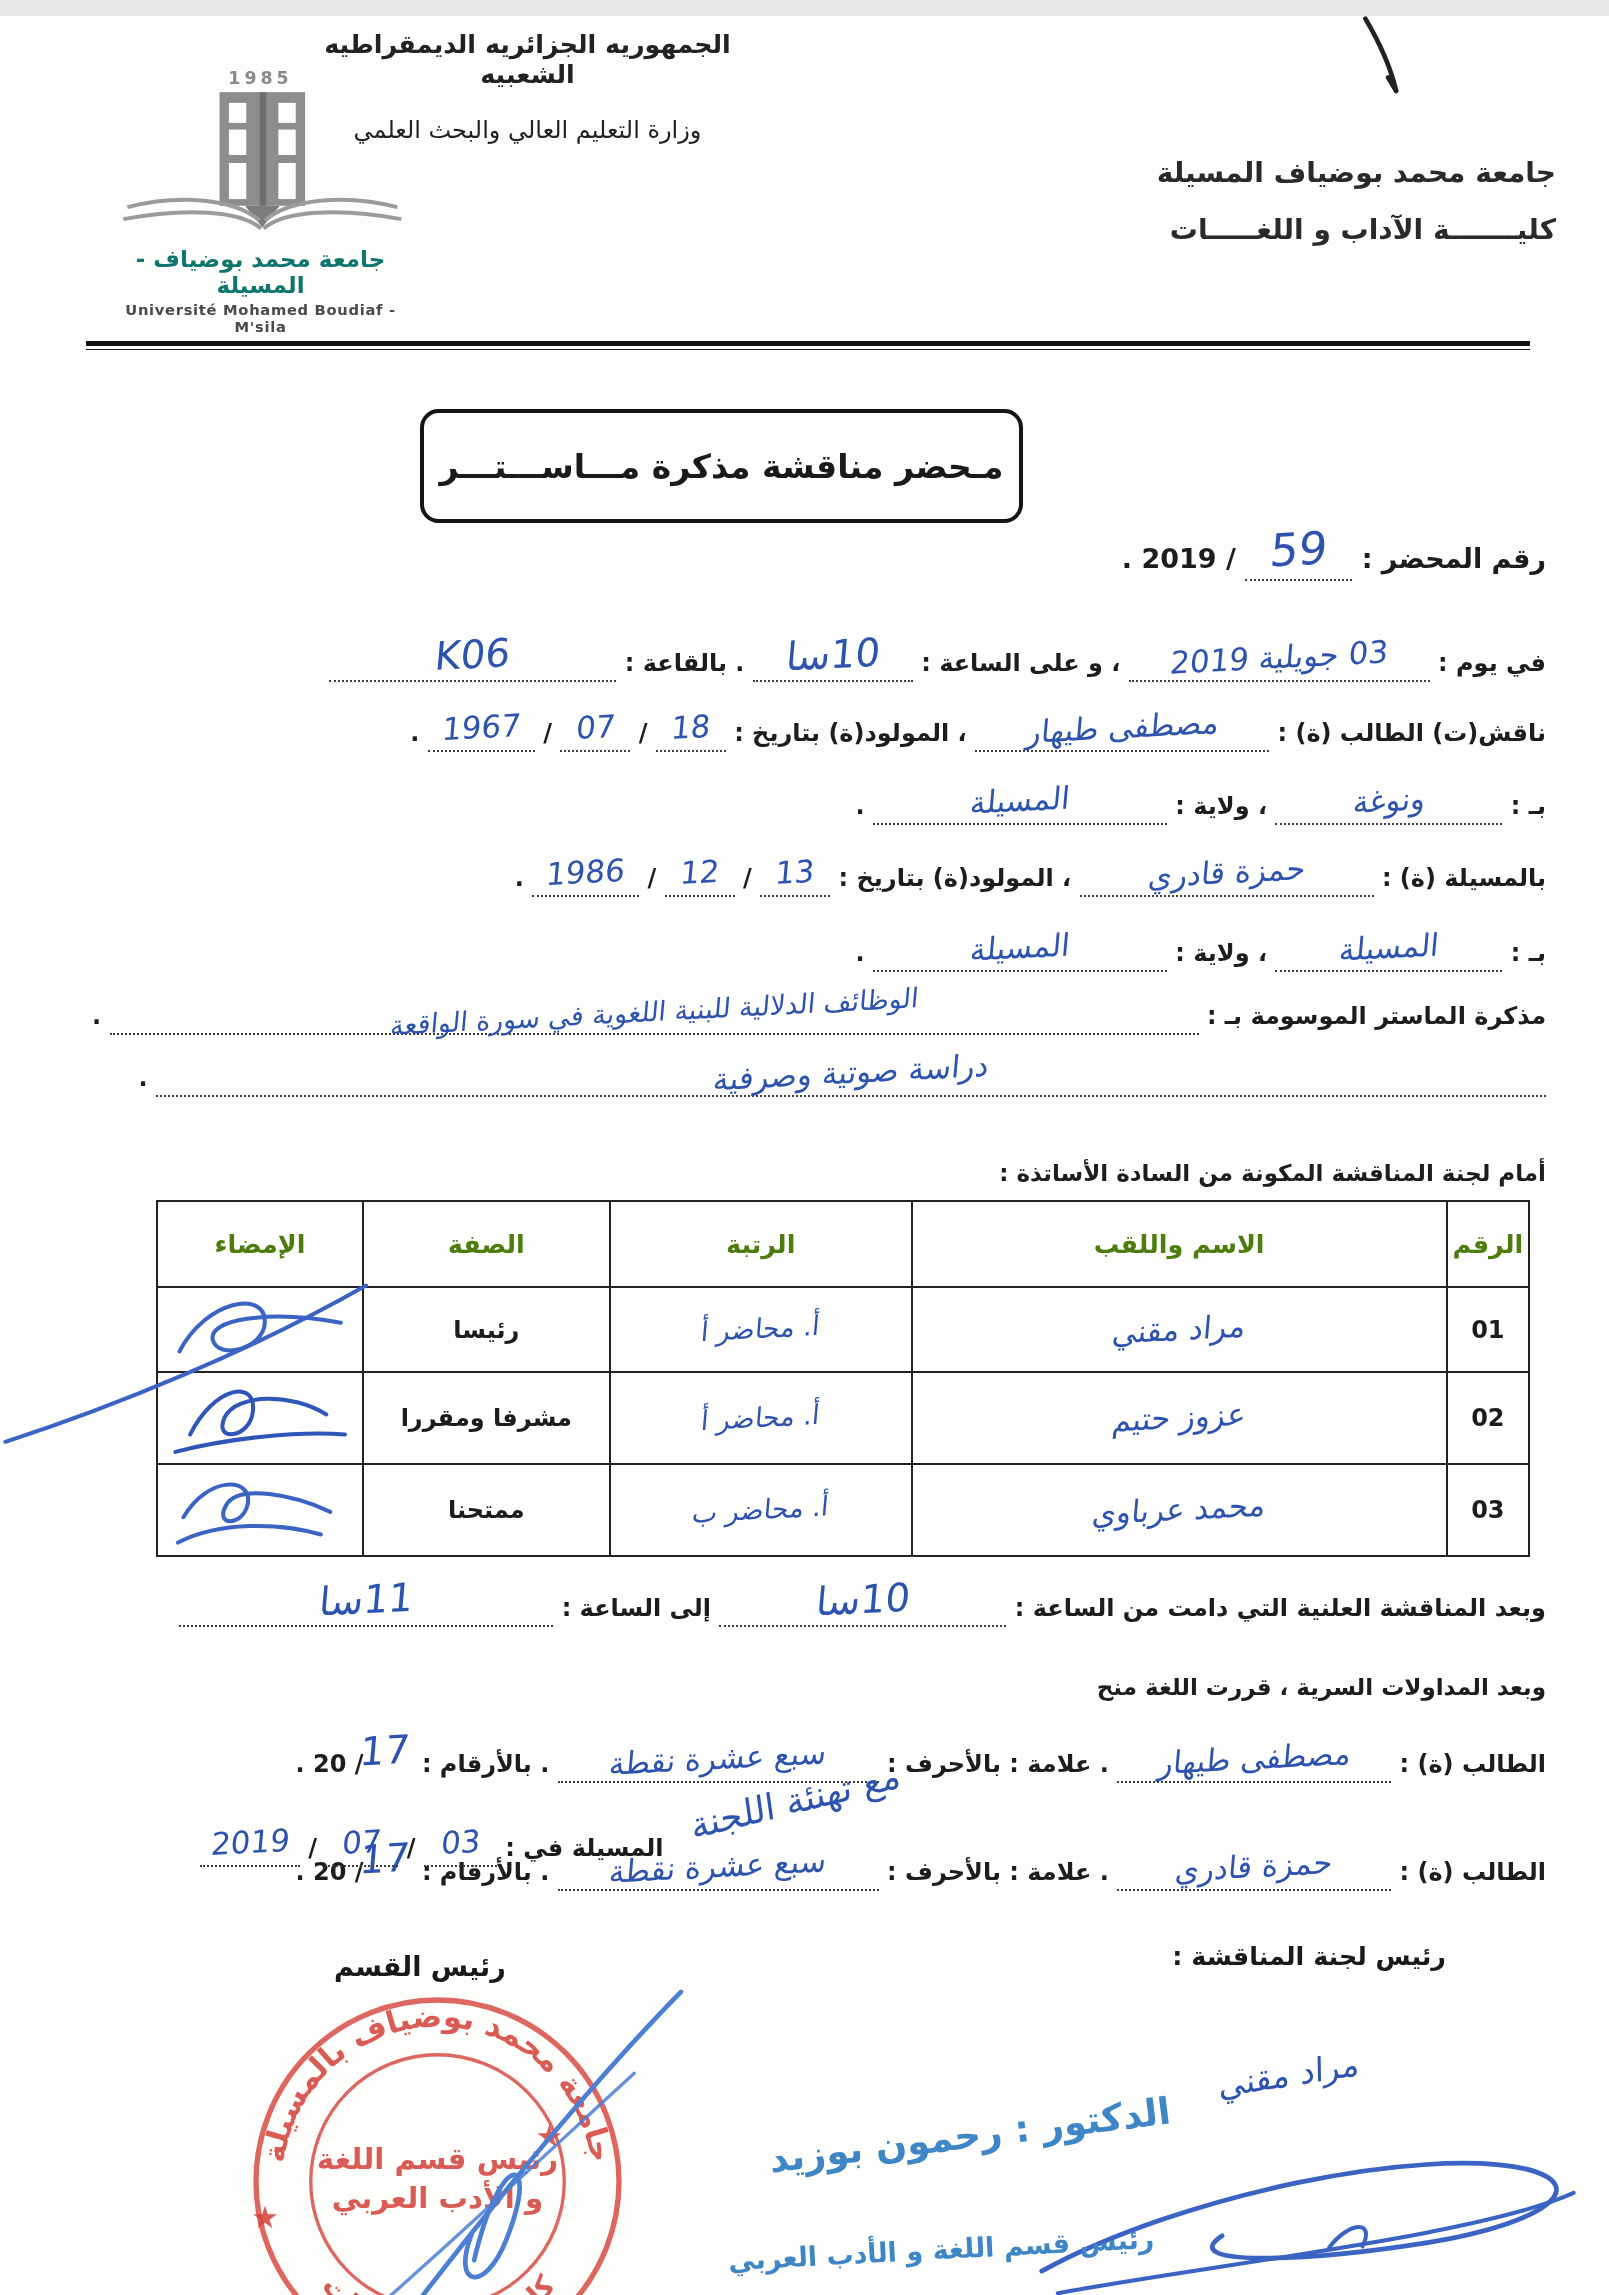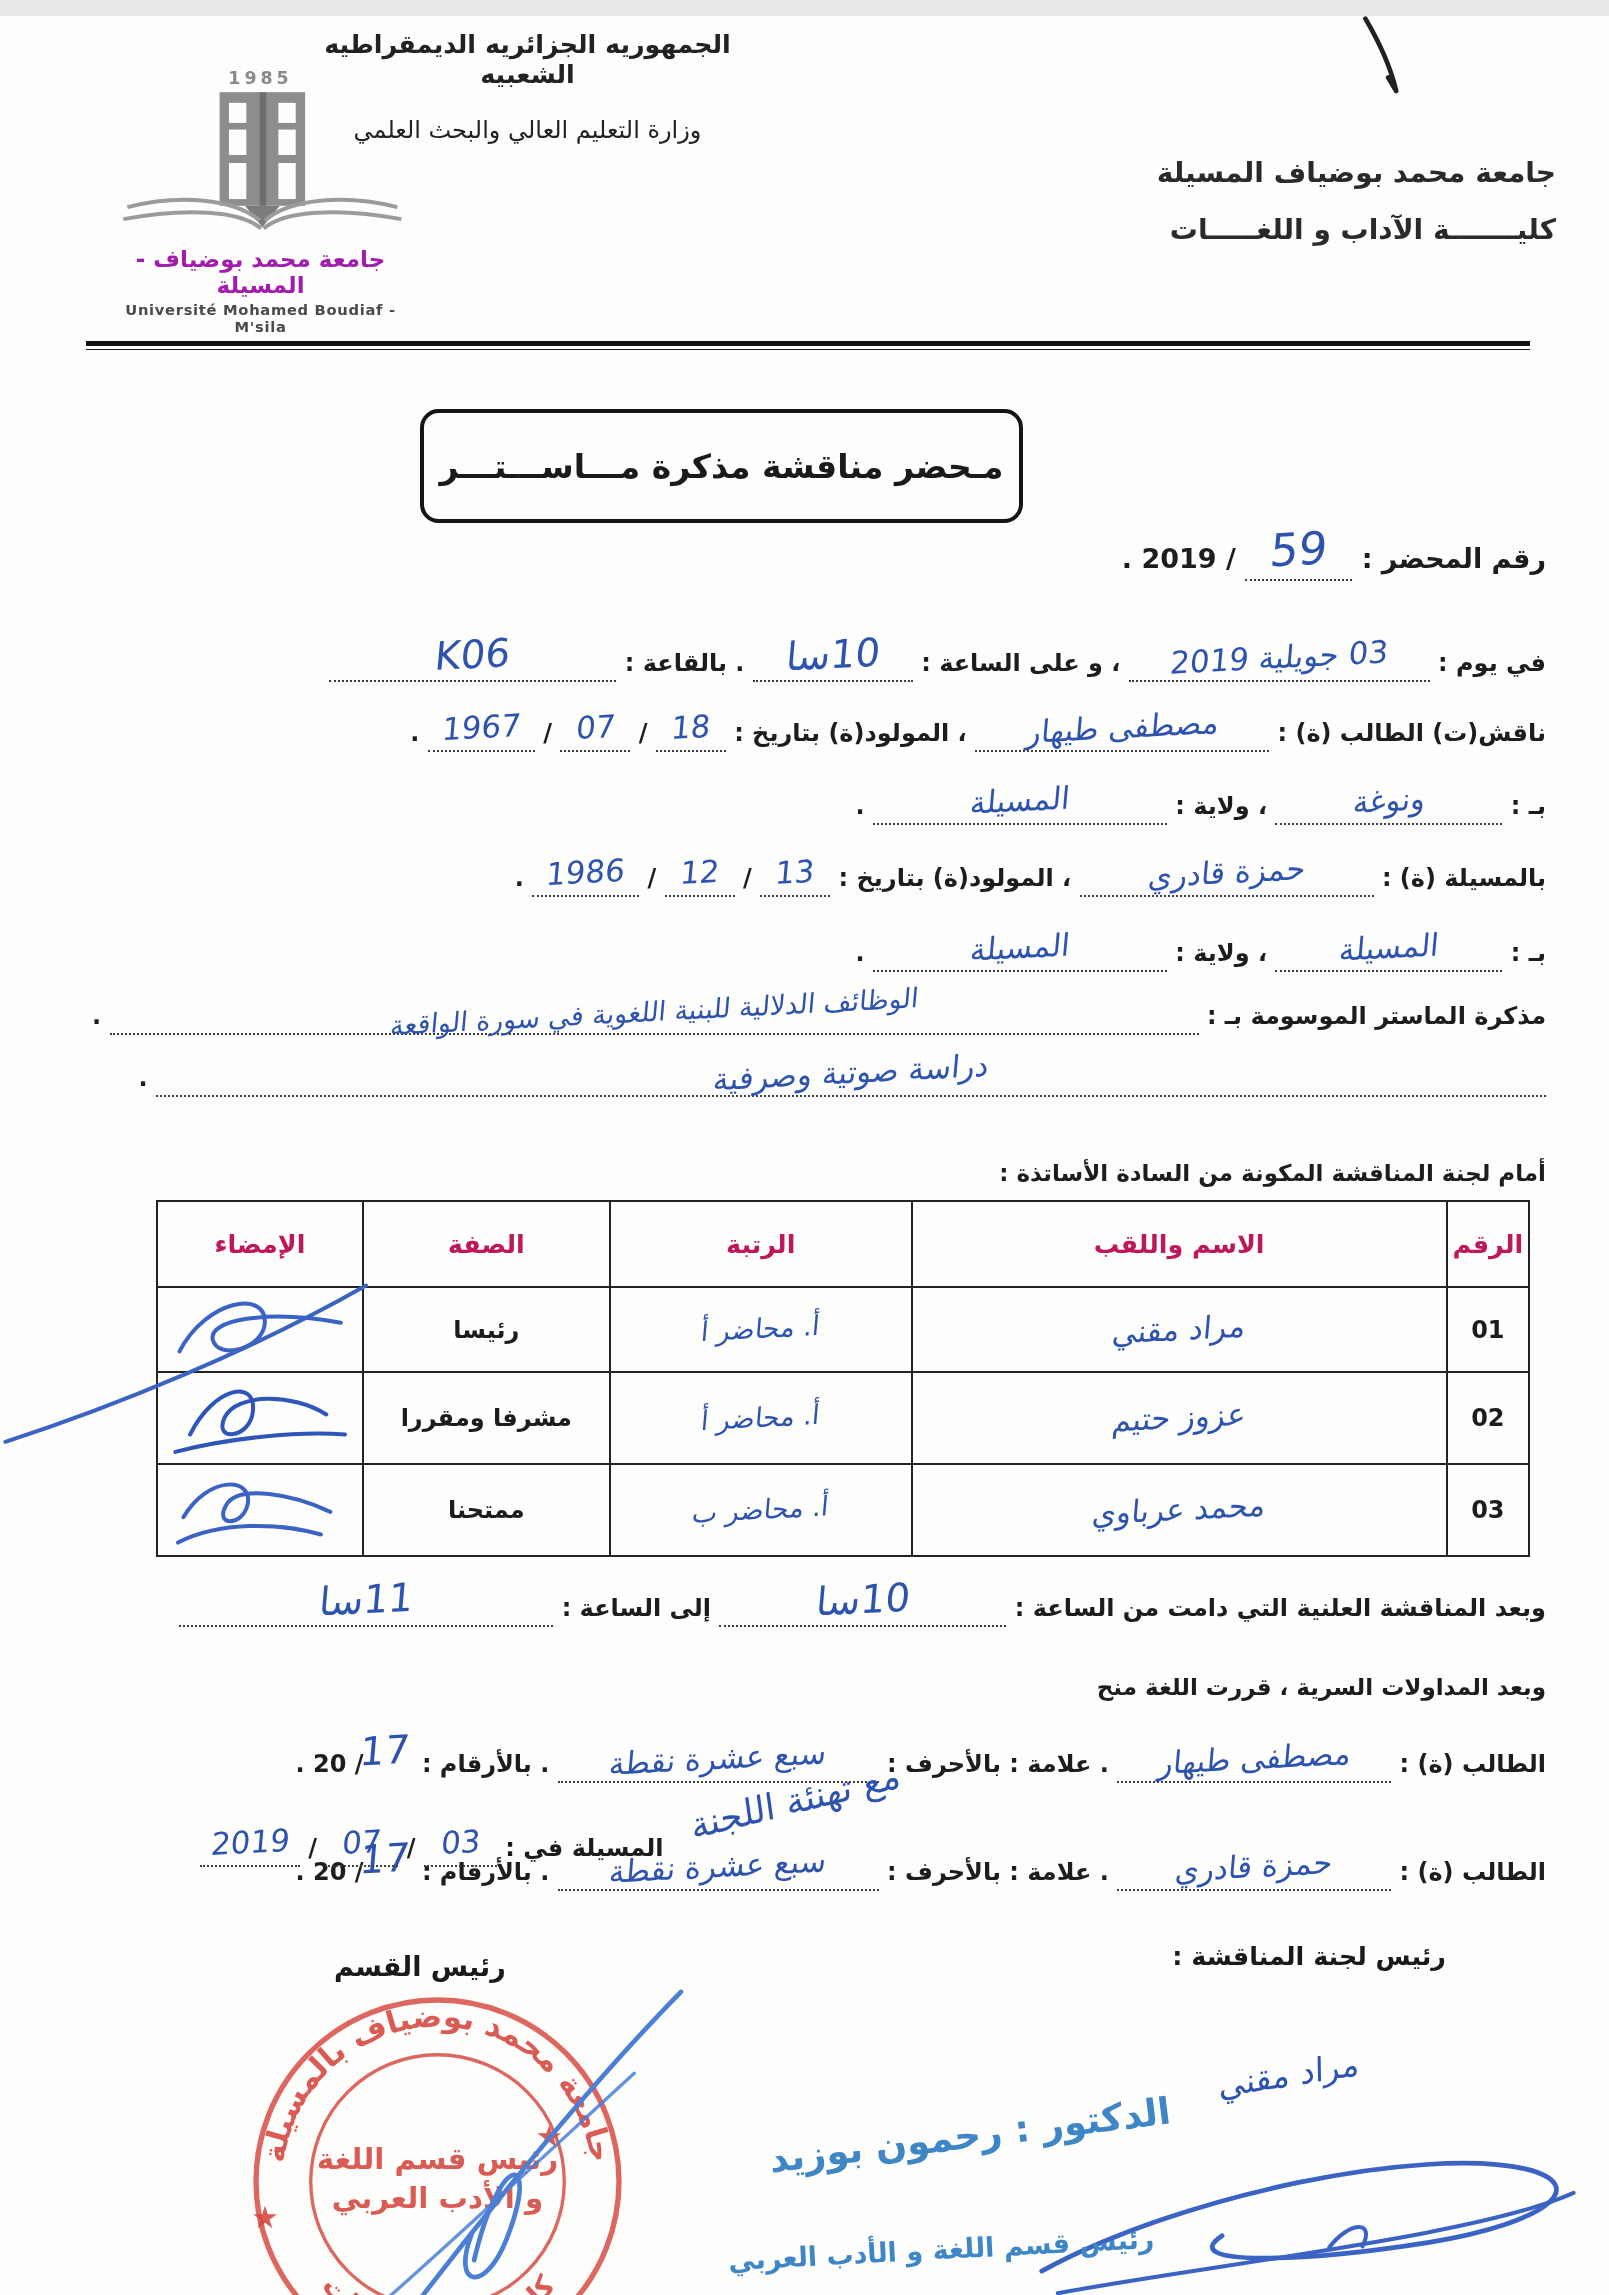--- a/index.html
+++ b/index.html
@@ -11,21 +11,21 @@
   }
   
   .hdr-center { position:absolute; top:13.4px; left:287px; width:481px; text-align:center; direction:rtl; }
   .hdr-center .l1 { font-size:25.4px; font-weight:bold; color:#222; }
   .hdr-center .l2 { font-size:24px; font-weight:normal; color:#222; margin-top:27px; }
   .univ-block { position:absolute; top:128px; right:53px; text-align:right; direction:rtl; }
   .univ-block div { font-size:28px; font-weight:bold; color:#2a2a2a; line-height:57px; }
   
   .logo { position:absolute; top:52px; left:107px; width:307px; text-align:center; direction:ltr; }
   .logo .year { font-size:17.4px; letter-spacing:4px; color:#8a8a8a; font-weight:bold; }
-  .logo .name-ar { font-size:23px; font-weight:bold; color:#a21caf; margin-top:1.3px; direction:rtl; }
+  .logo .name-ar { font-size:23px; font-weight:bold; color:#0f766e; margin-top:1.3px; direction:rtl; }
   .logo .name-fr { font-size:14.7px; font-weight:bold; color:#4a4a4a; letter-spacing:0.7px; margin-top:2.7px; }
   
   .rule-main { position:absolute; top:325px; left:86px; width:1444px; height:4.7px; background:#121212; }
   .rule-sub  { position:absolute; top:333px; left:86px; width:1444px; height:1.3px; background:#1a1a1a; }
   .title-box {
     position:absolute; top:393px; left:420px; width:603px; height:114px;
     border:4px solid #151515; border-radius:18.7px; display:flex; align-items:center; justify-content:center;
   }
   .title-box span { font-size:33px; font-weight:bold; letter-spacing:0.7px; color:#1a1a1a; }
   
@@ -33,21 +33,21 @@
   .lbl { font-weight:700; }
   .blank { display:inline-block; border-bottom:2px dotted #3c3c3c; text-align:center; line-height:1; vertical-align:-5.3px; }
   .hw { display:inline-block; color:#2d53ae; font-size:31px; font-weight:500;
         transform:rotate(-3deg) skewX(-8deg); position:relative; top:-8px; line-height:.9; }
   .hw-big { font-size:39px; }
   .hw-xl { font-size:45px; }
   .hw-sm { font-size:27px; }
   
   table.jury { position:absolute; top:1184px; right:79px; width:1374px; border-collapse:collapse; direction:rtl; table-layout:fixed; }
   table.jury th, table.jury td { border:2.7px solid #232323; text-align:center; vertical-align:middle; overflow:visible; }
-  table.jury th { font-size:25.4px; font-weight:bold; height:86px; color:#be185d;border-radius:23px; }
+  table.jury th { font-size:25.4px; font-weight:bold; height:86px; color:#4d7c0f;border-radius:23px; }
   table.jury td { height:85px; }
   td.num { font-size:24px; font-weight:bold; }
   td.role { font-size:24px; font-weight:bold; }
   td .hw { top:0; }
   
   .abs { position:absolute; white-space:nowrap; }
   .congrats { top:1769px; left:688px; font-size:36px; transform:rotate(-14deg) skewX(-6deg); }
   .pres-name { top:2044px; right:249px; font-size:33px; transform:rotate(-9deg) skewX(-8deg); }
   .blue-stamp1 { top:2098px; left:768px; font-size:37px; font-weight:bold; color:#3e86c5; transform:rotate(-7deg); }
   .blue-stamp2 { top:2218px; left:728px; font-size:27px; font-weight:bold; color:#3e86c5; transform:rotate(-3deg); letter-spacing:0.7px; }

